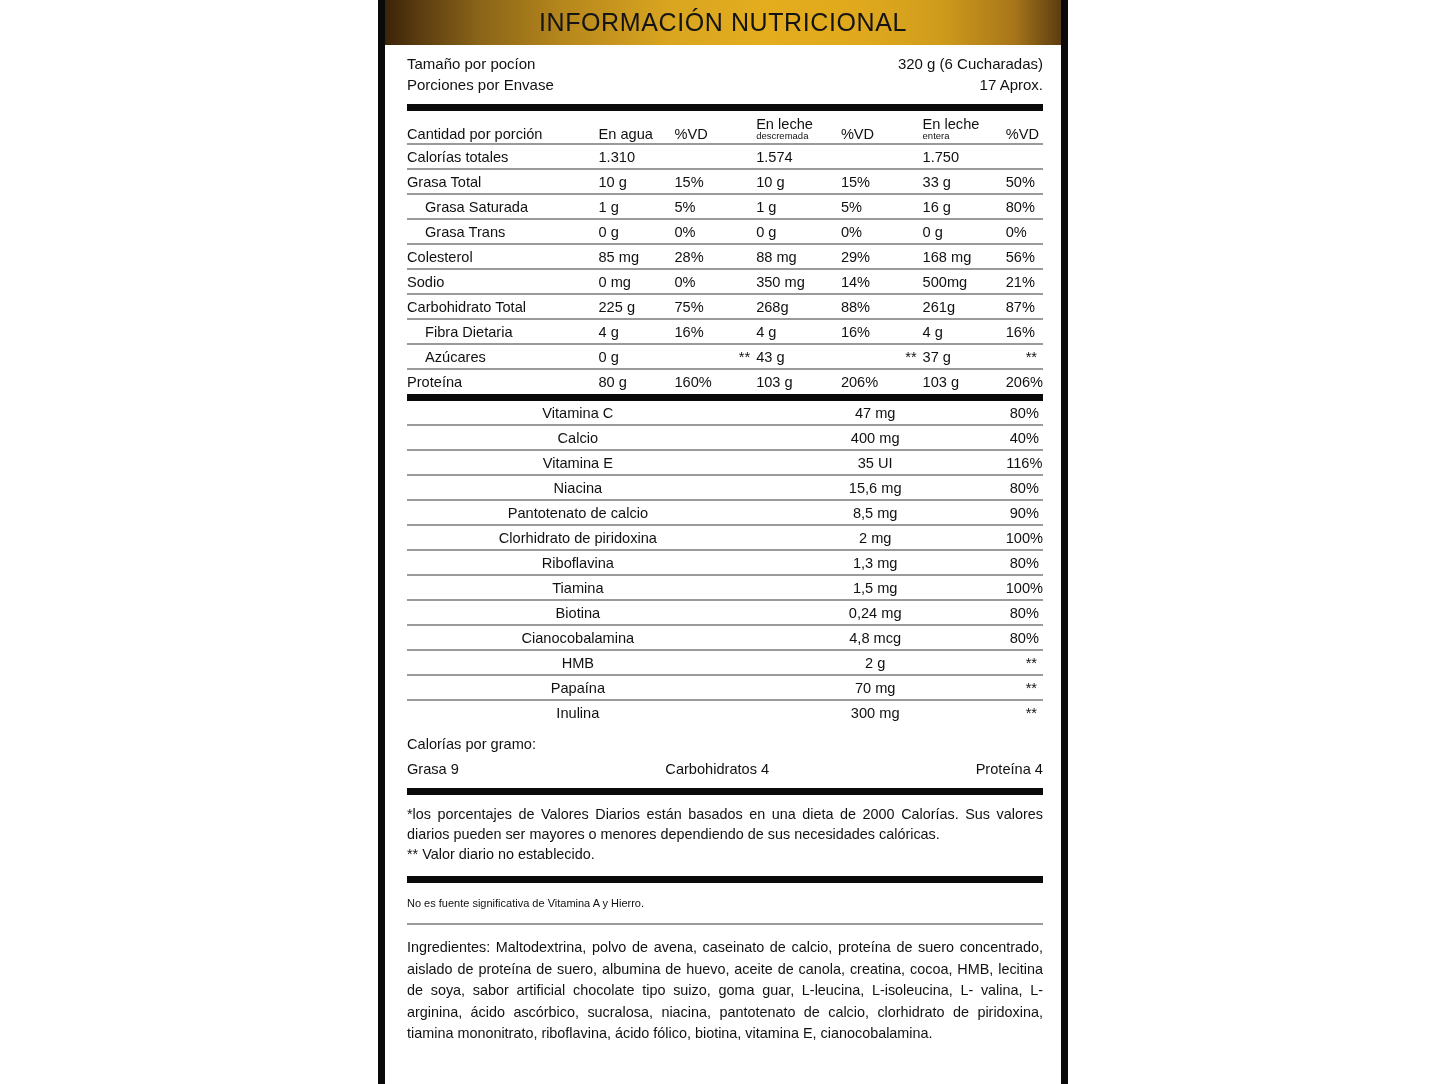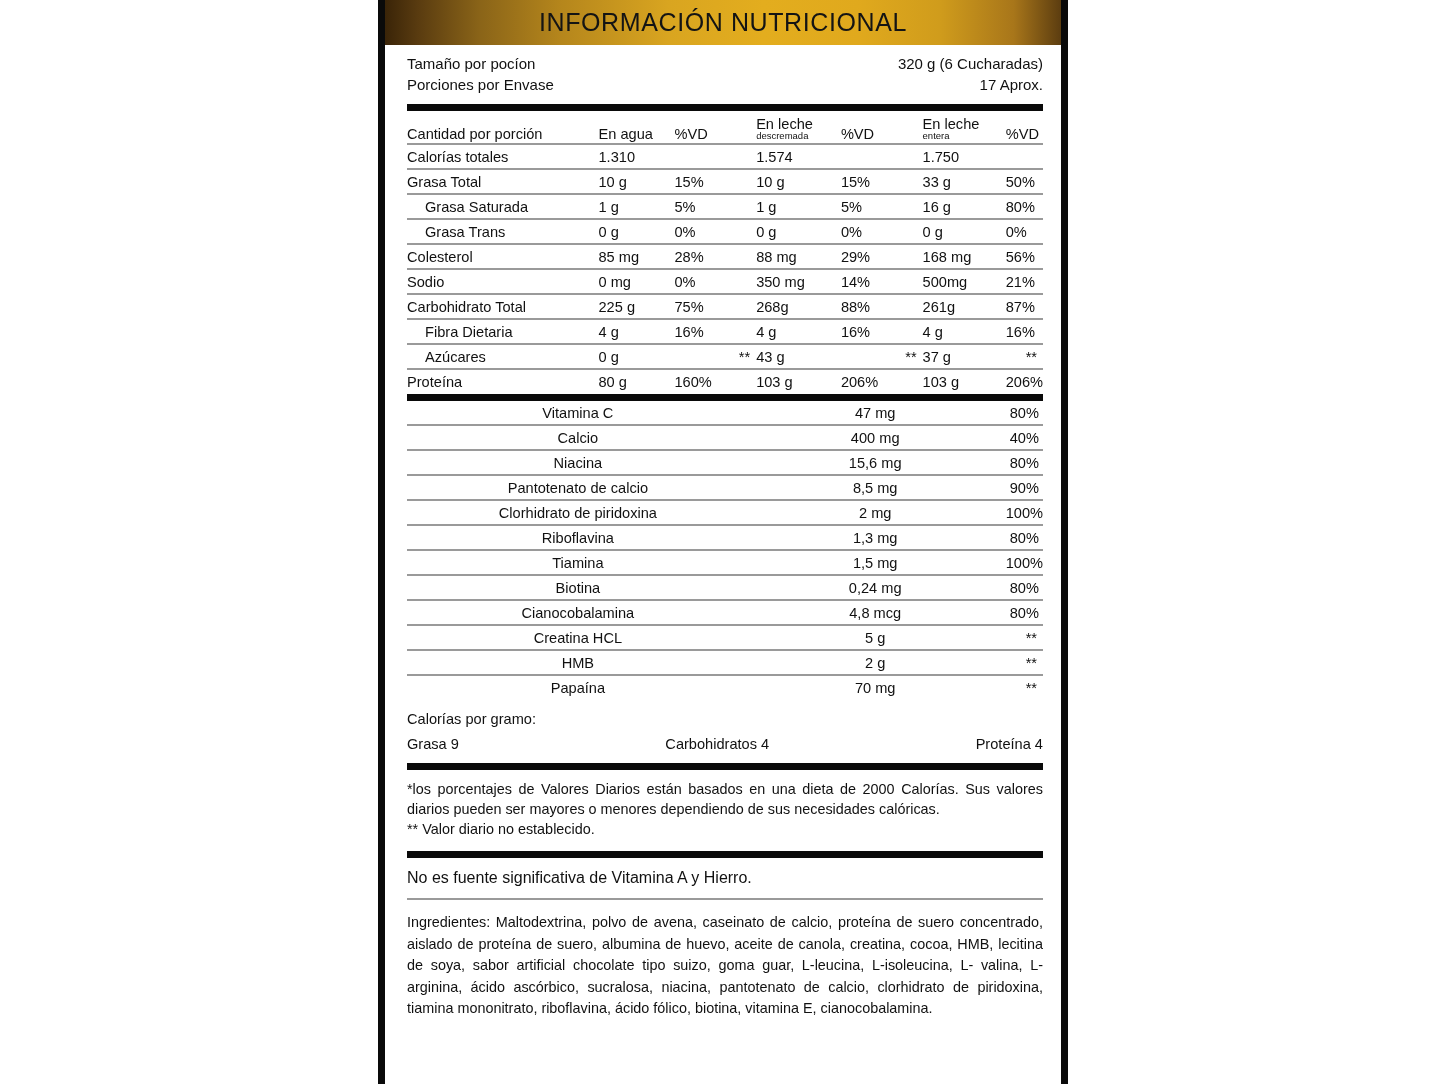--- a/index.html
+++ b/index.html
@@ -180,21 +180,21 @@
   .foot-just {
     text-align: justify;
     margin: 0;
   }
   .foot-plain { margin: 0; }
 
   
   .nas-block {
     padding-top: 9px;
     padding-bottom: 9px;
-    font-size: 16px;
+    font-size: 11px;
     line-height: 22px;
   }
 
   
   .ing-block {
     padding-top: 12px;
     font-size: 14.4px;
     line-height: 21.5px;
     text-align: justify;
   }
@@ -351,20 +351,25 @@
             <td class="v-name">Vitamina C</td>
             <td class="v-amt">47 mg</td>
             <td class="v-pct">80%</td>
           </tr>
           <tr>
             <td class="v-name">Calcio</td>
             <td class="v-amt">400 mg</td>
             <td class="v-pct">40%</td>
           </tr>
           <tr>
+            <td class="v-name">Vitamina E</td>
+            <td class="v-amt">35 UI</td>
+            <td class="v-pct">116%</td>
+          </tr>
+          <tr>
             <td class="v-name">Niacina</td>
             <td class="v-amt">15,6 mg</td>
             <td class="v-pct">80%</td>
           </tr>
           <tr>
             <td class="v-name">Pantotenato de calcio</td>
             <td class="v-amt">8,5 mg</td>
             <td class="v-pct">90%</td>
           </tr>
           <tr>
@@ -386,32 +391,32 @@
             <td class="v-name">Biotina</td>
             <td class="v-amt">0,24 mg</td>
             <td class="v-pct">80%</td>
           </tr>
           <tr>
             <td class="v-name">Cianocobalamina</td>
             <td class="v-amt">4,8 mcg</td>
             <td class="v-pct">80%</td>
           </tr>
           <tr>
-            <td class="v-name">Creatina HCL</td>
-            <td class="v-amt">5 g</td>
-            <td class="v-pct star">**</td>
-          </tr>
-          <tr>
             <td class="v-name">HMB</td>
             <td class="v-amt">2 g</td>
             <td class="v-pct star">**</td>
           </tr>
           <tr>
             <td class="v-name">Papaína</td>
             <td class="v-amt">70 mg</td>
+            <td class="v-pct star">**</td>
+          </tr>
+          <tr>
+            <td class="v-name">Inulina</td>
+            <td class="v-amt">300 mg</td>
             <td class="v-pct star">**</td>
           </tr>
         </tbody>
     </table>
 
     <div class="pad cpg-block">
       <div class="cpg-title">Calorías por gramo:</div>
       <div class="cpg-row">
         <span>Grasa 9</span>
         <span>Carbohidratos 4</span>

